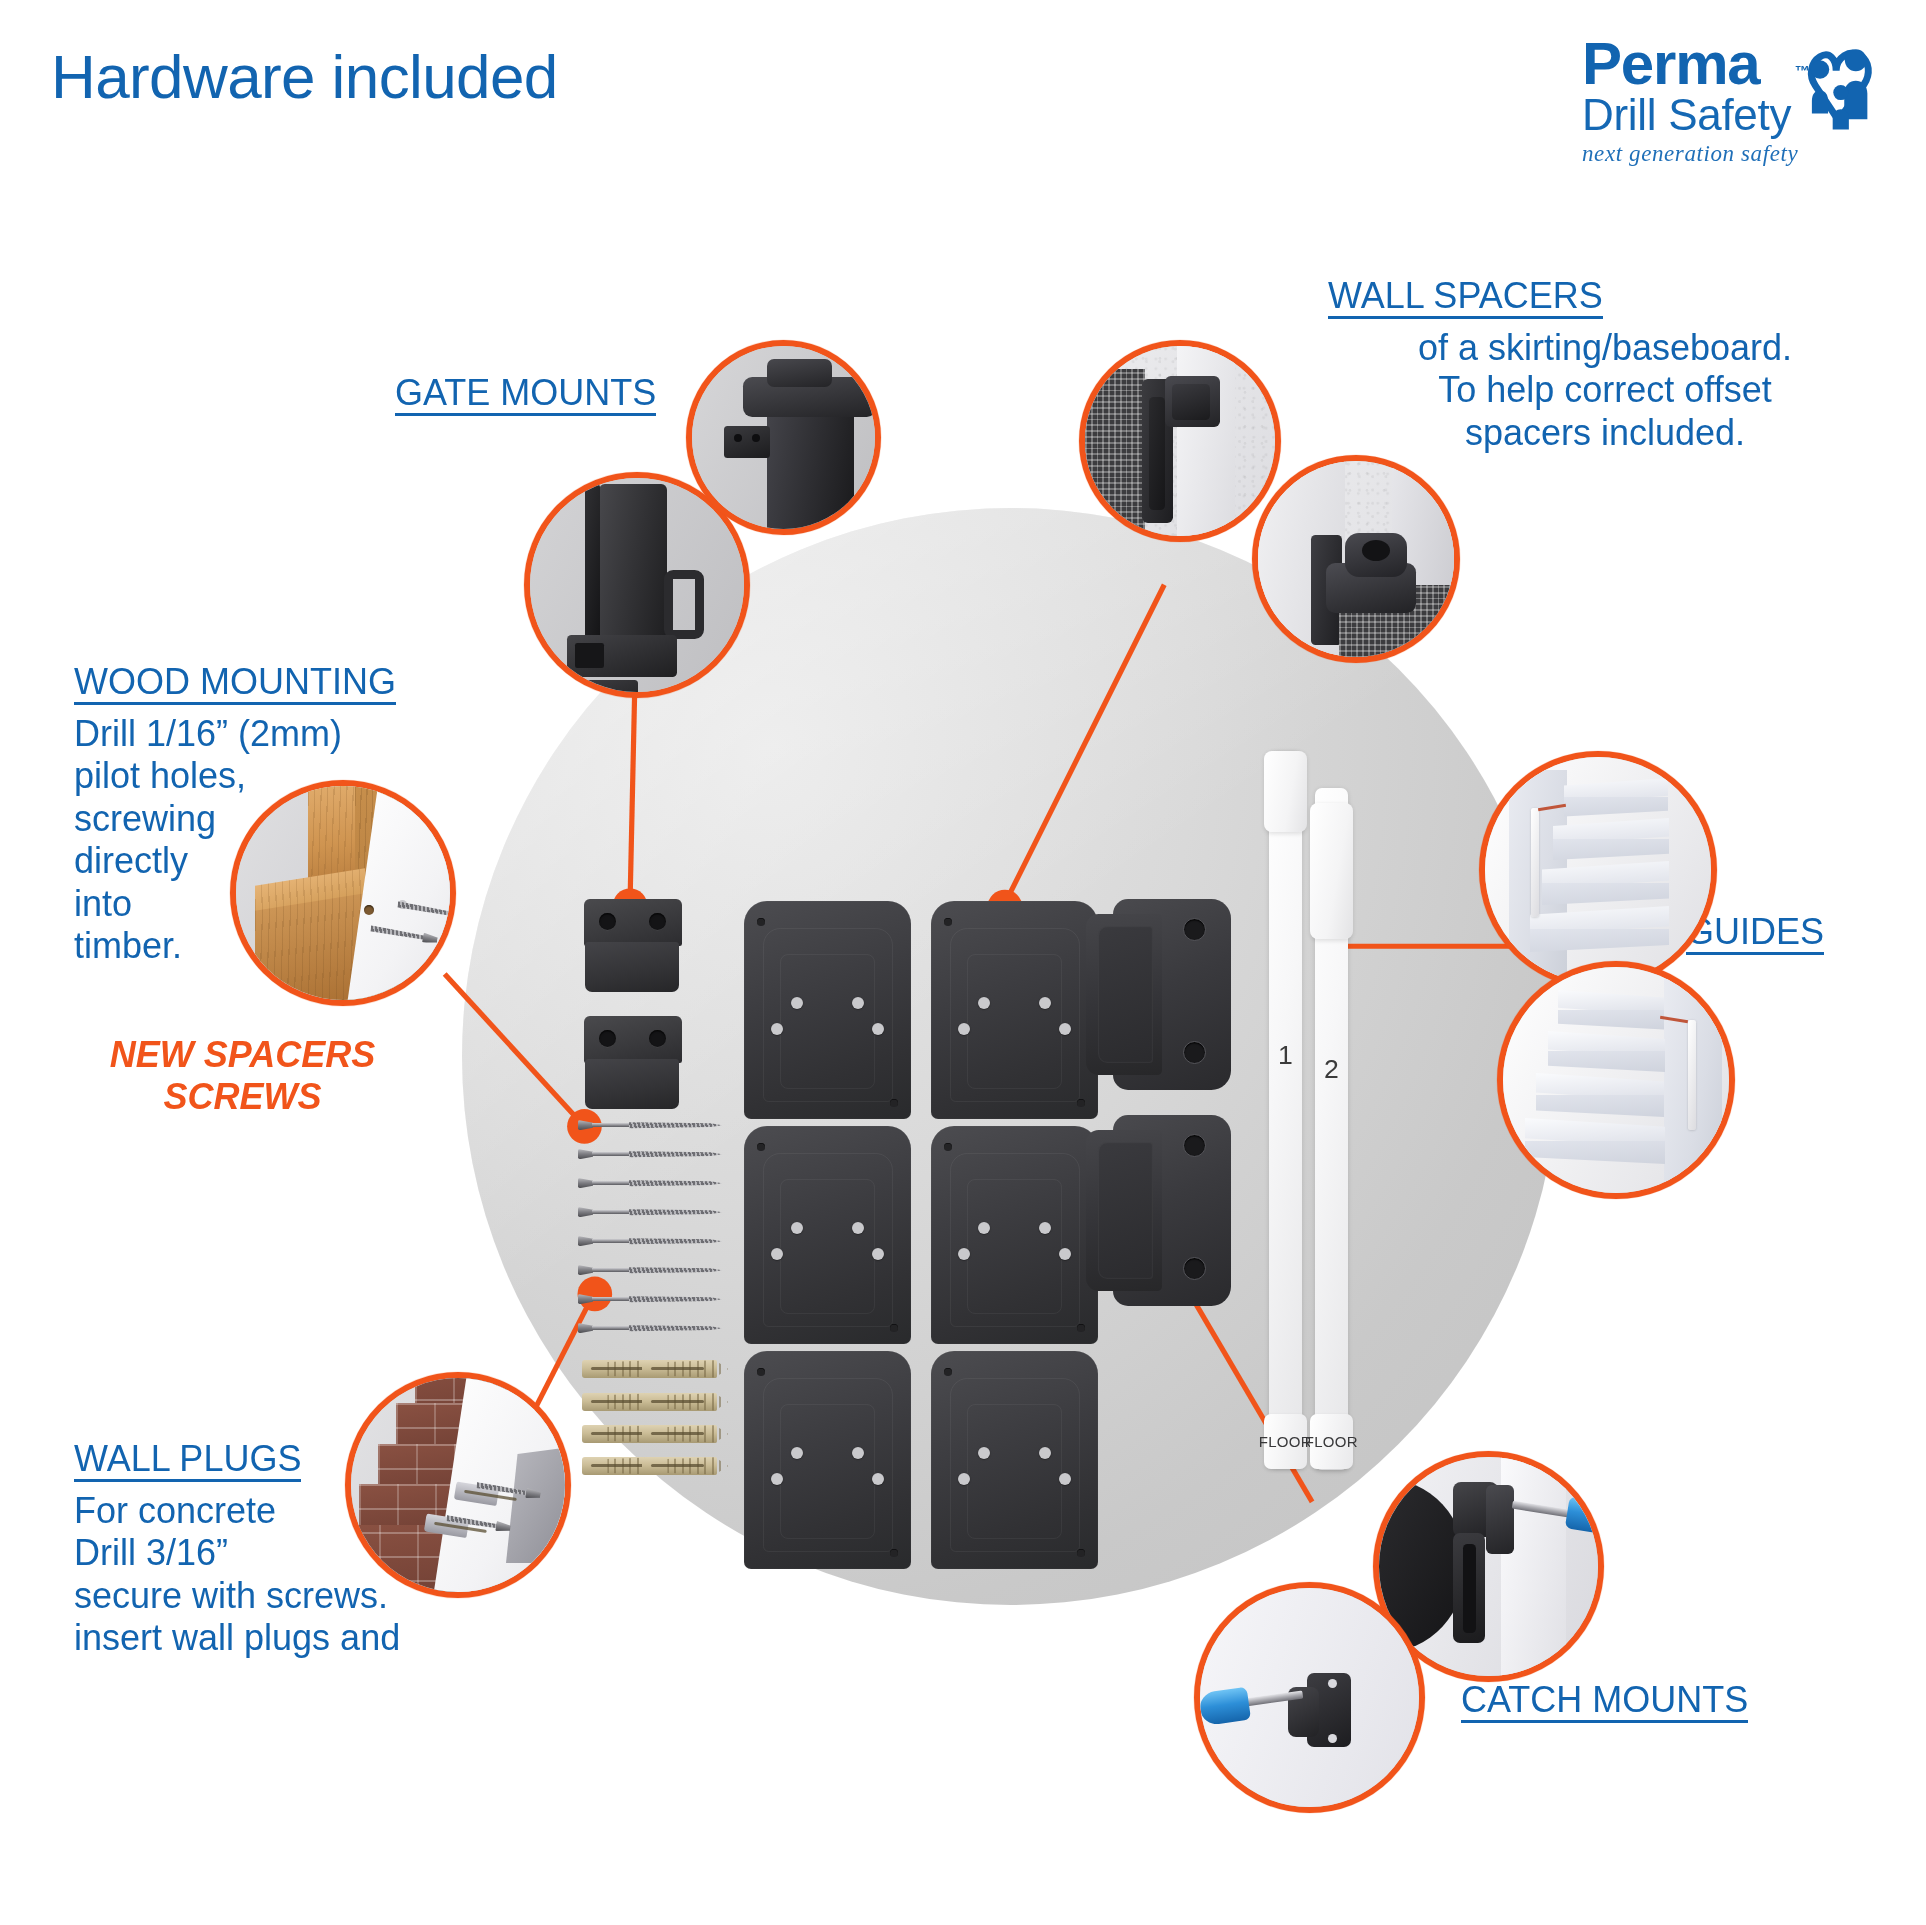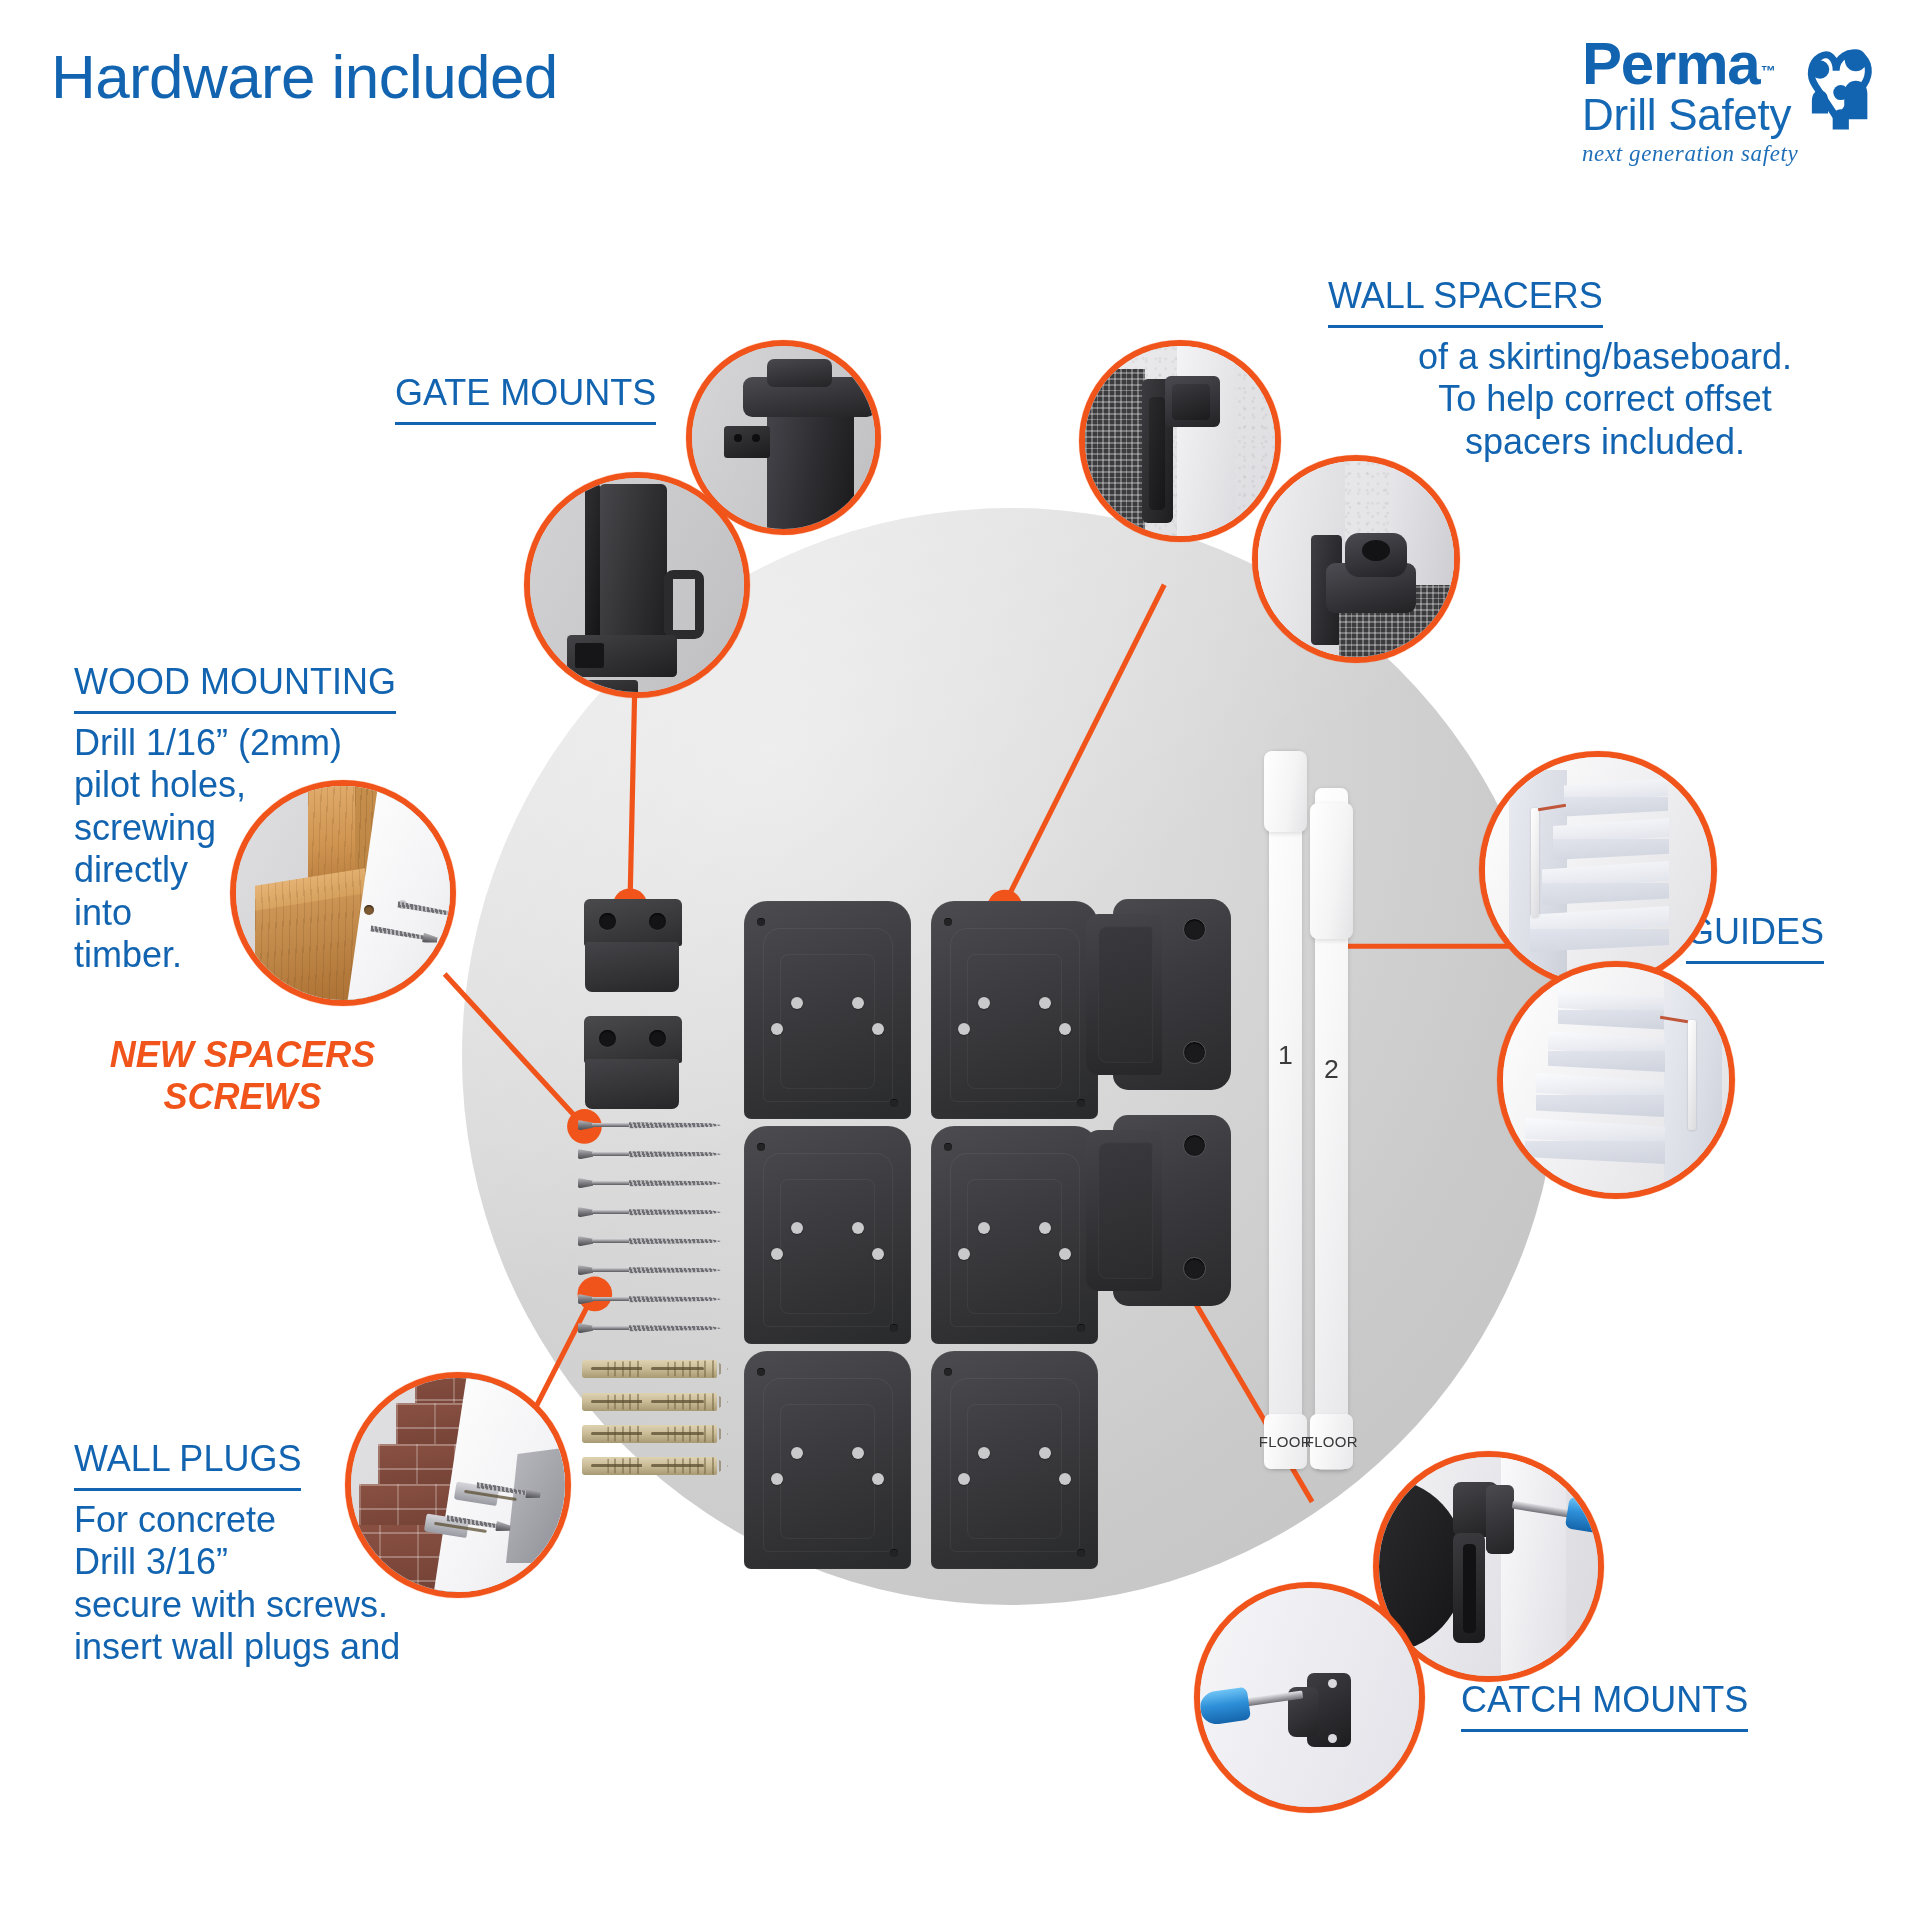--- a/index.html
+++ b/index.html
@@ -14,41 +14,41 @@
   .abs { position:absolute; }
 
   
   #page-title {
     left:51px; top:46px; font-size:62px; font-weight:400;
     color:#1264B0; letter-spacing:-0.6px; line-height:1;
   }
 
   
   #brand-logo { left:1582px; top:35px; width:300px; text-align:left; }
-  #brand-name-row { display:flex; align-items:flex-start; }
+  #brand-name-row { display:flex; align-items:flex-start;gap:34px; }
   #brand-name {
     font-size:60px; font-weight:700; color:#1264B0; line-height:0.95;
     letter-spacing:-1.2px;
   }
   #brand-tm { font-size:15px; font-weight:700; color:#1264B0; margin-top:26.6px; margin-left:1.2px;}
   #brand-sub {
     font-size:44px; font-weight:400; color:#1568B4; line-height:1.0;
     letter-spacing:-0.3px; margin-top:1.2px;
   }
   #brand-tag {
     font-size:23px; font-style:italic; color:#1F6FB8; margin-top:3.5px;
     font-family:"Liberation Serif", serif; letter-spacing:0.6px;
   }
   #brand-mark { position:absolute; right:-4.6px; top:10.4px; width:104px; height:116px; }
 
   
   .callout-title {
     font-size:36px; font-weight:400; color:#1264B0;
     border-bottom:3.5px solid #1264B0; display:inline-block;
-    padding-bottom:10px; line-height:1.05; white-space:nowrap;
+    padding-bottom:1px; line-height:1.05; white-space:nowrap;
   }
   .callout-body {
     font-size:36px; font-weight:400; color:#1264B0; line-height:1.18;
     margin-top:8px;
   }
 
   #lbl-gate-mounts { left:395px; top:374px; }
   #lbl-wall-spacers { left:1328px; top:277px; width:554px; }
   #lbl-wall-spacers .callout-body { text-align:center; }
   #lbl-wood-mounting { left:74px; top:663px; width:370px; }

